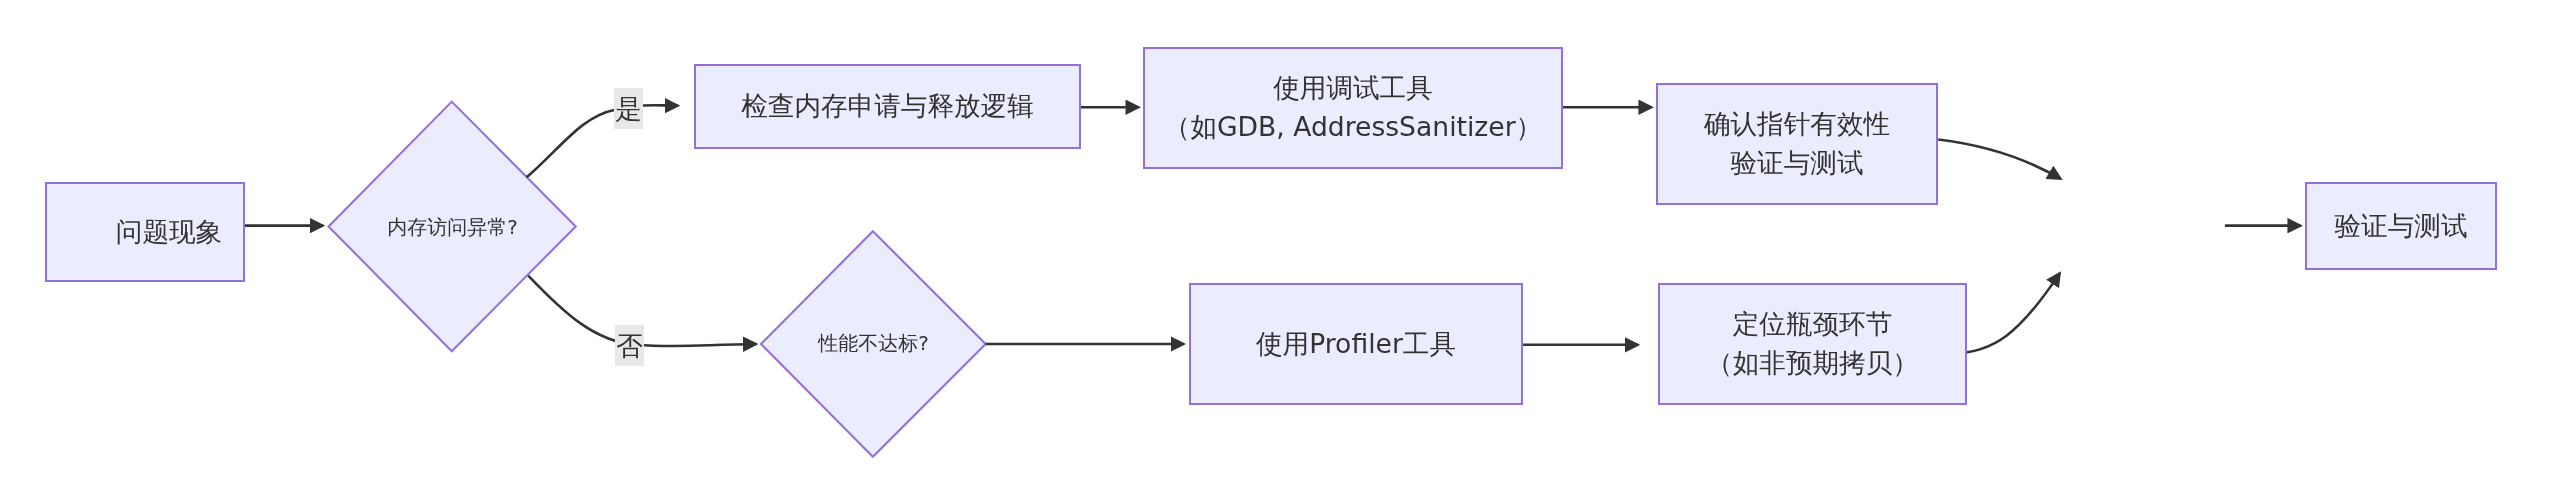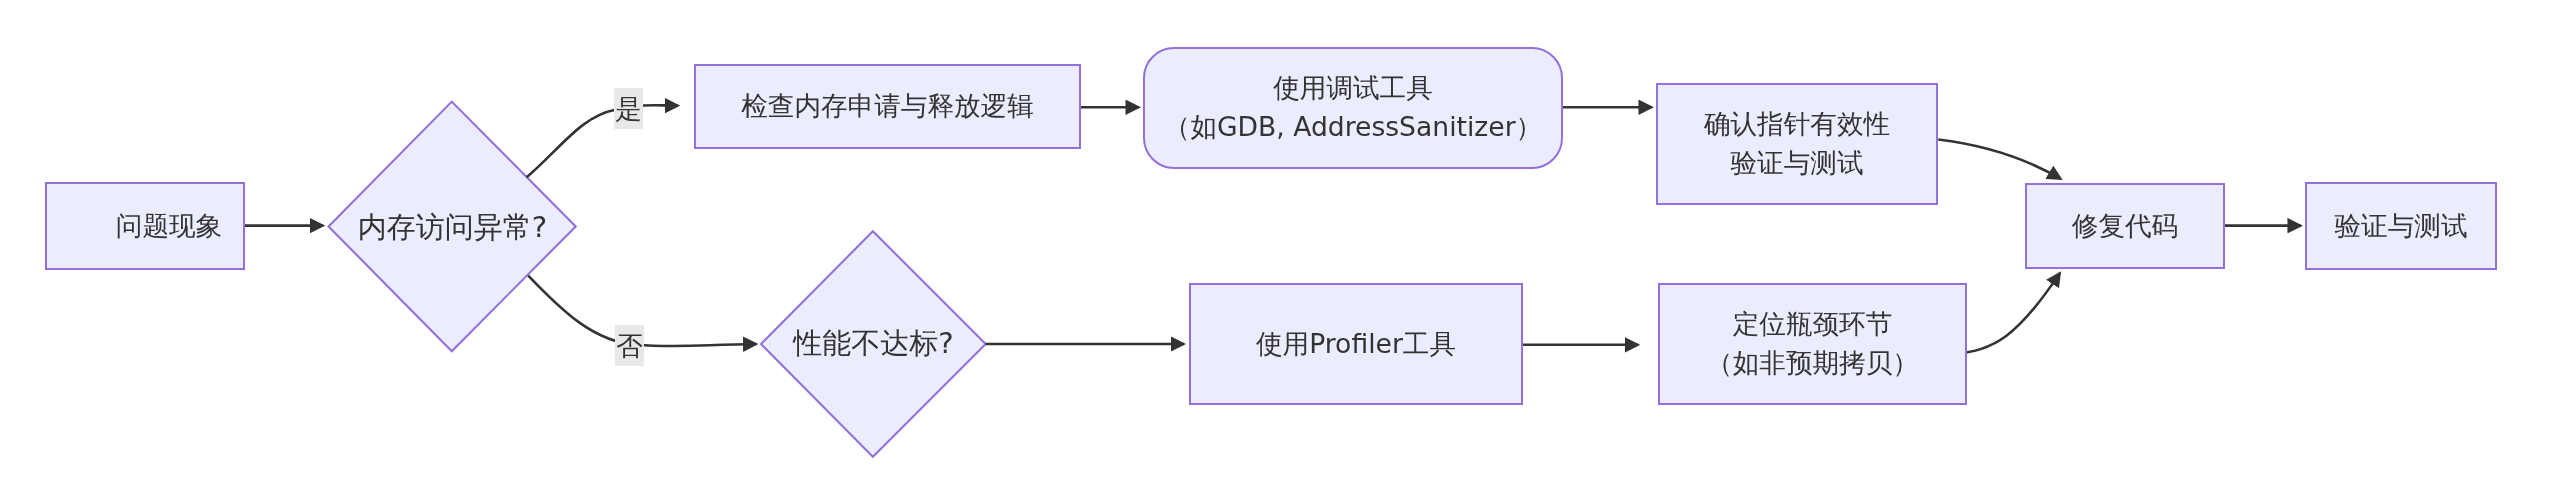--- a/index.html
+++ b/index.html
@@ -28,21 +28,21 @@
     background:var(--node-fill);
     border:2.1px solid var(--node-border);
     box-sizing:border-box;
     display:flex;flex-direction:column;align-items:center;justify-content:center;
     font-size:26.6px;line-height:1.45;text-align:center;
     color:var(--text);
   }
   .dlabel{
     position:absolute;
     display:flex;align-items:center;justify-content:center;
-    font-size:29px;line-height:1.45;text-align:center;
+    font-size:20px;line-height:1.45;text-align:center;
     color:var(--text);
     background:transparent;border:none;
   }
   .edge-label{
     position:absolute;
     display:flex;align-items:center;justify-content:center;
     background:var(--label-bg);
     font-size:26.6px;color:var(--text);
   }
   .line{display:block;}
@@ -67,41 +67,38 @@
     <path class="edge" d="M 1329 133 L 1414 133" marker-end="url(#arrowhead)"></path>
     <path class="edge" d="M 1941 133 L 2051 133" marker-end="url(#arrowhead)"></path>
     <path class="edge" d="M 2407 173 C 2465 180, 2515 196, 2559 222" marker-end="url(#arrowhead)"></path>
     <path class="edge" d="M 2763 280 L 2857 280" marker-end="url(#arrowhead)"></path>
     <path class="edge" d="M 656 342 C 700 388, 738 424, 790 428 S 870 428, 939 427" marker-end="url(#arrowhead)"></path>
     <path class="edge" d="M 1224 427 L 1470 427" marker-end="url(#arrowhead)"></path>
     <path class="edge" d="M 1891 428 L 2034 428" marker-end="url(#arrowhead)"></path>
     <path class="edge" d="M 2424 439 C 2476 438, 2508 414, 2558 339" marker-end="url(#arrowhead)"></path>
   </svg>
 
-  <div class="node" style="left:45px;top:182px;width:200px;height:88px;padding-left:48px;">
+  <div class="node" style="left:45px;top:182px;width:200px;height:100px;padding-left:48px;">
     <span class="line">问题现象</span>
   </div>
 
   <div class="node" style="left:683px;top:64px;width:387px;height:85px;margin-left:11px;">
     <span class="line">检查内存申请与释放逻辑</span>
   </div>
 
-  <div class="node" style="left:1143px;top:47px;width:420px;height:122px;border-radius:31px;">
+  <div class="node" style="left:1143px;top:47px;width:420px;height:122px;">
     <span class="line">使用调试工具</span>
     <span class="line">（如GDB, AddressSanitizer）</span>
   </div>
 
   <div class="node" style="left:1656px;top:47px;width:282px;height:122px;margin-top:36px;">
     <span class="line">确认指针有效性</span>
     <span class="line">验证与测试</span>
   </div>
 
-  <div class="node" style="left:2025px;top:183px;width:200px;height:86px;">
-    <span class="line">修复代码</span>
-  </div>
 
   <div class="node" style="left:2305px;top:182px;width:192px;height:88px;">
     <span class="line">验证与测试</span>
   </div>
 
   <div class="node" style="left:1189px;top:283px;width:334px;height:122px;">
     <span class="line">使用Profiler工具</span>
   </div>
 
   <div class="node" style="left:1643px;top:283px;width:309px;height:122px;margin-left:15px;">

